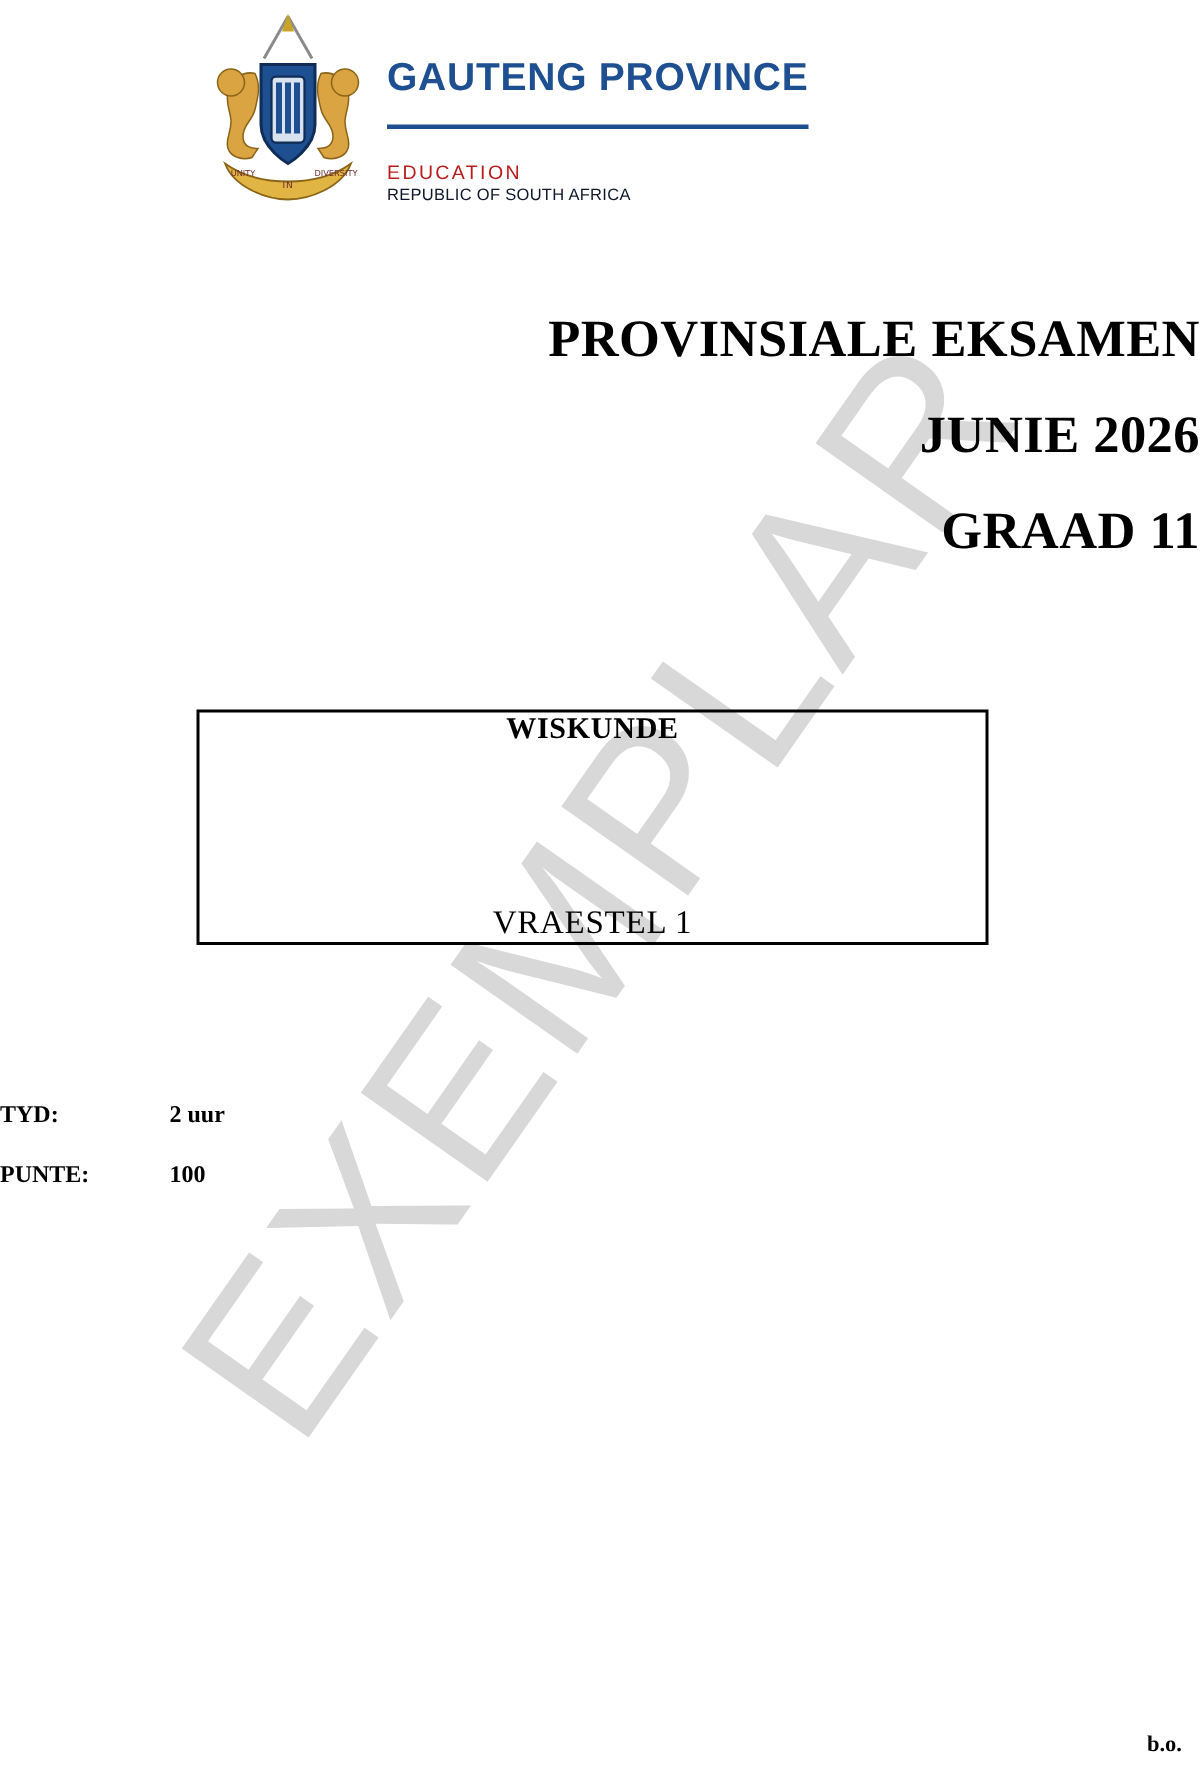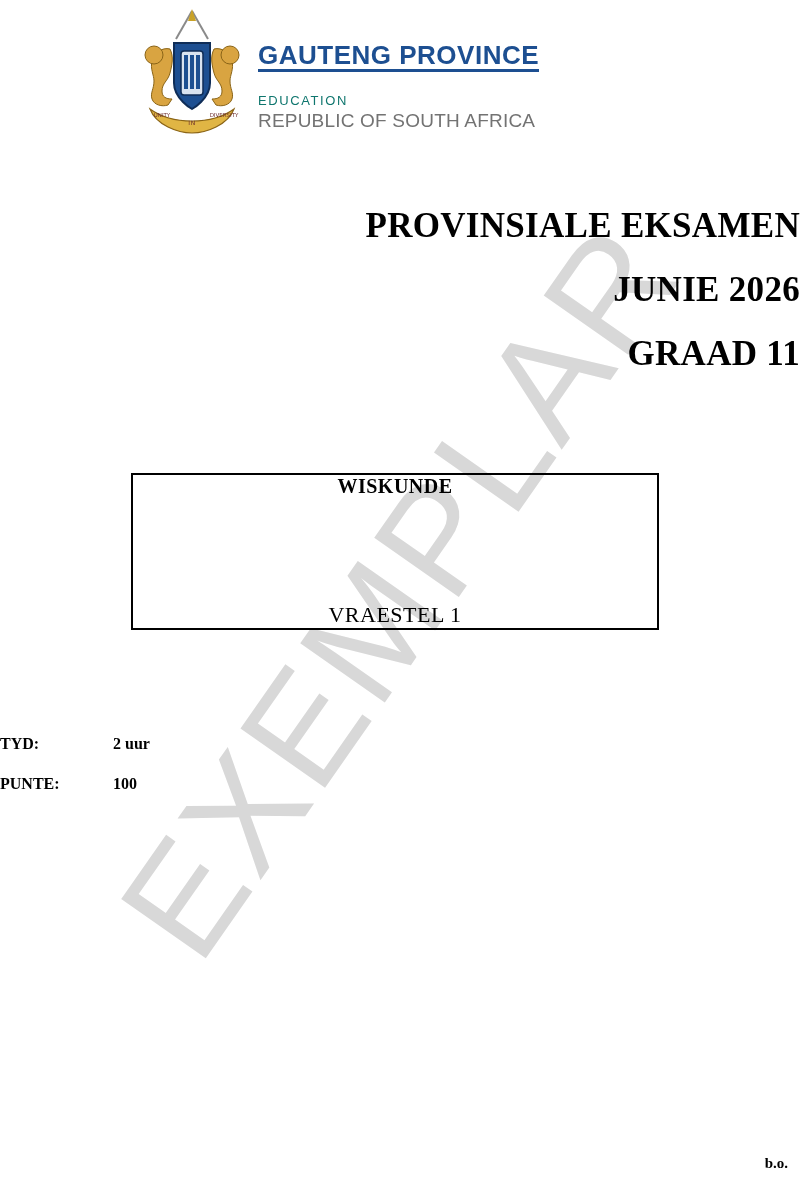--- a/index.html
+++ b/index.html
@@ -65,34 +65,34 @@
   }
   .wordmark .gp {
     font-family: "Liberation Sans", sans-serif;
     font-size: 26px;
     font-weight: bold;
     letter-spacing: 0.5px;
     color: #1d4f91;
     line-height: 1.05;
     border-bottom: 3px solid #1d4f91;
     display: inline-block;
-    padding-bottom: 0;
+    padding-bottom: 18px;
   }
   .wordmark .edu {
     font-family: "Liberation Sans", sans-serif;
     font-size: 13px;
     letter-spacing: 1.6px;
-    color: #0f766e;
+    color: #b91c1c;
     margin-top: 21px;
   }
   .wordmark .rsa {
     font-family: "Liberation Sans", sans-serif;
-    font-size: 19px;
+    font-size: 11px;
     letter-spacing: 0.2px;
-    color: #737373;
+    color: #0f172a;
     margin-top: 2px;
   }
 
   
   .titles {
     position: absolute;
     left: 0;
     top: 208px;
     width: 800px;
     text-align: right;

